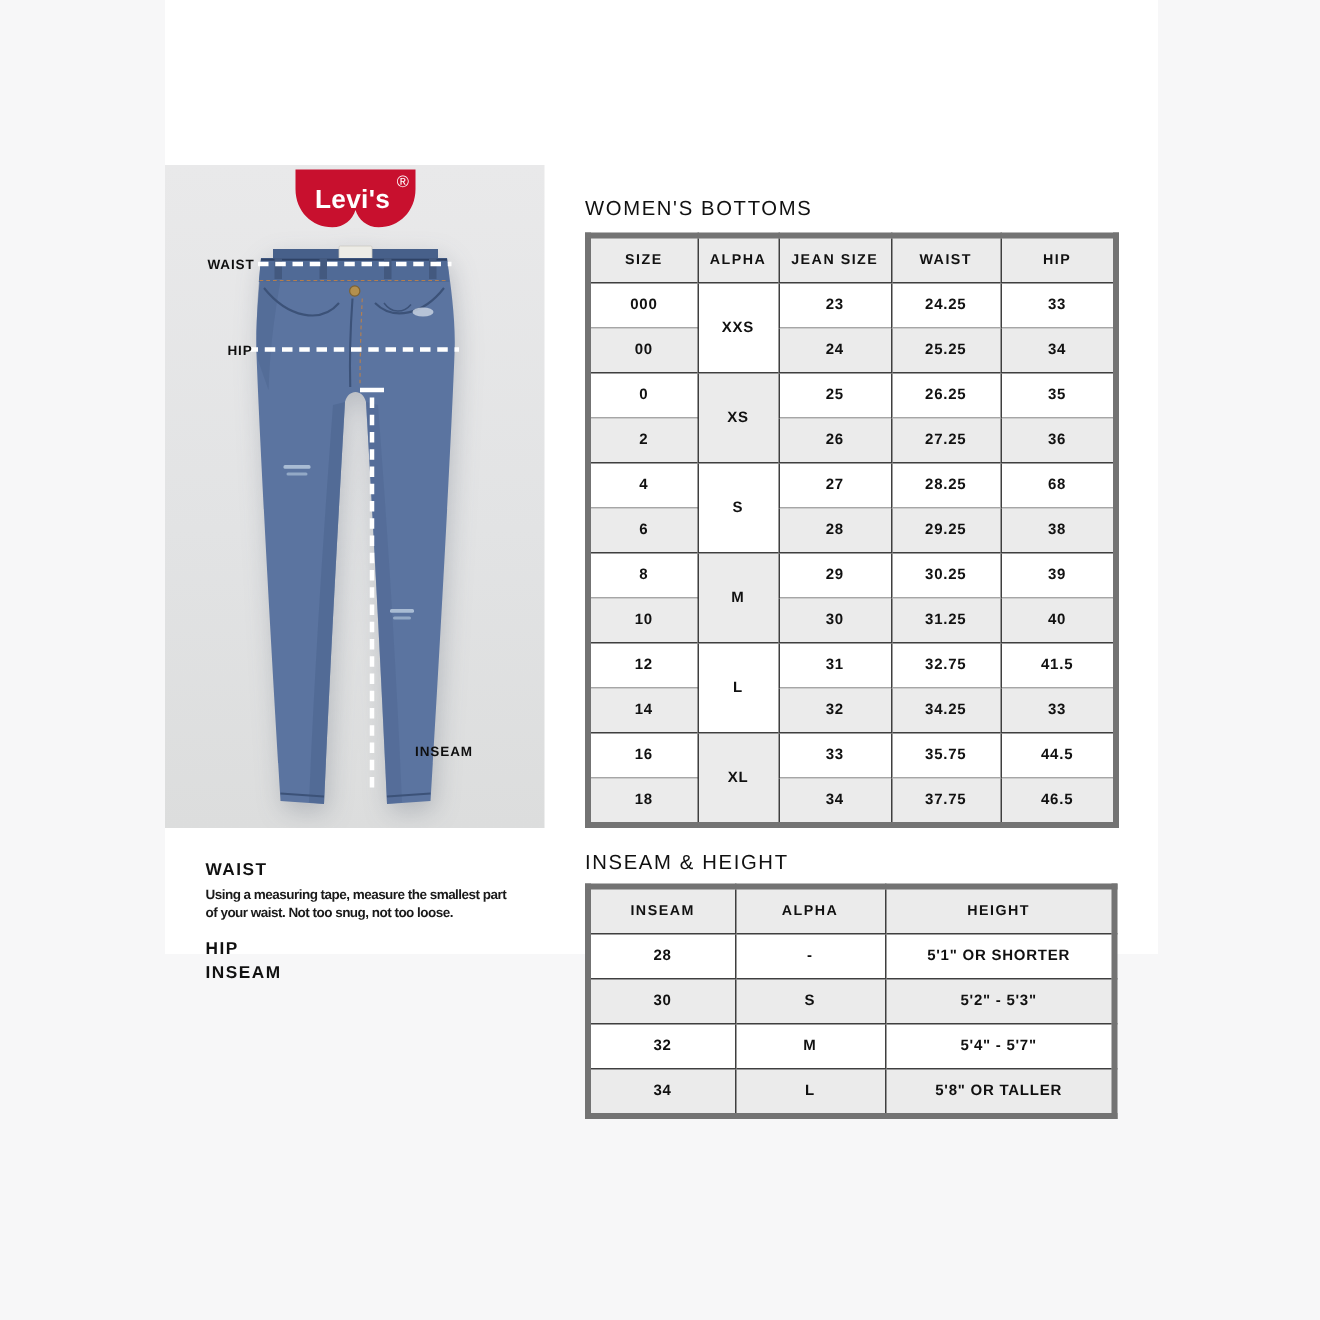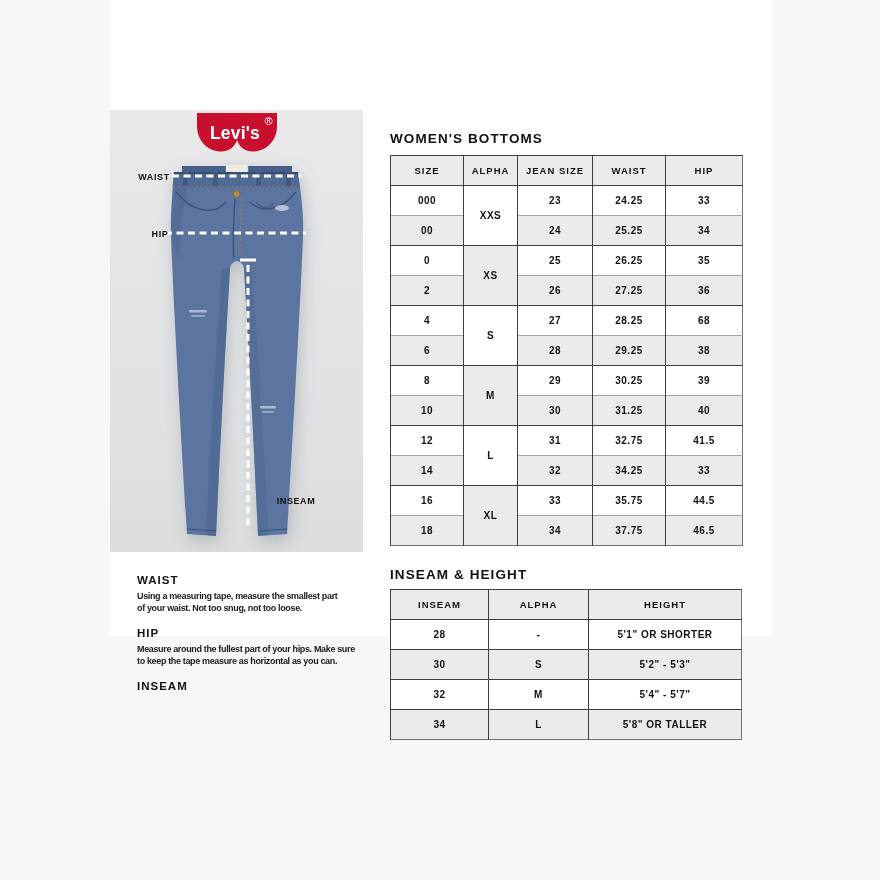--- a/index.html
+++ b/index.html
@@ -18,29 +18,29 @@
     position:absolute;left:110px;top:110px;width:253px;height:442px;
     background:linear-gradient(180deg,#e9e9ea 0%,#e2e3e4 55%,#dcdddd 100%);
   }
   .logo{position:absolute;left:84px;top:2px;width:86px;height:42px;}
   .logo-text{fill:#ffffff;font-family:"Liberation Sans",sans-serif;font-weight:bold;font-size:17.5px;letter-spacing:.2px;text-anchor:middle;}
   .logo-reg{fill:#ffffff;font-family:"Liberation Sans",sans-serif;font-size:11px;text-anchor:middle;}
   .jeans{position:absolute;left:0;top:0;width:253px;height:442px;}
   .mlabel{font-family:"Liberation Sans",sans-serif;font-weight:bold;font-size:9px;letter-spacing:.6px;fill:#0f0f0f;}
   
   .sec-title{
-    position:absolute;font-size:13.5px;font-weight:bold;letter-spacing:1.1px;color:#111;
+    position:absolute;font-size:13.5px;font-weight:normal;letter-spacing:1.1px;color:#111;
     white-space:nowrap;
   }
   .wb{left:390px;top:131px;}
   .ih{left:390px;top:567px;}
   
   table.chart{
     position:absolute;border-collapse:collapse;table-layout:fixed;
-    border:1px solid #737373;
+    border:4px solid #737373;
   }
   table.chart th, table.chart td{
     border-left:1px solid #3f3f3f;
     border-top:1px solid #3f3f3f;
     text-align:center;vertical-align:middle;
     height:29px;padding:0;
     font-size:10px;font-weight:bold;color:#111;
   }
   table.chart th{background:#ebebeb;letter-spacing:1px;font-size:9.5px;}
   table.chart tbody tr:nth-child(odd) td{background:#ffffff;}
@@ -124,22 +124,20 @@
   </div>
 
   <div class="guide" style="left:27px;">
     <div class="gsec">
       <h3>WAIST</h3>
       <p>Using a measuring tape, measure the smallest part
 of your waist. Not too snug, not too loose.</p>
     </div>
     <div class="gsec">
       <h3>HIP</h3>
-      <p>Measure around the fullest part of your hips. Make sure
-to keep the tape measure as horizontal as you can.</p>
     </div>
     <div class="gsec">
       <h3>INSEAM</h3>
     </div>
   </div>
 
   <div class="sec-title wb" style="left:280px;">WOMEN'S BOTTOMS</div>
   <table id="t1" class="chart" style="left:280px;">
       <colgroup>
         <col style="width: 73px;">

